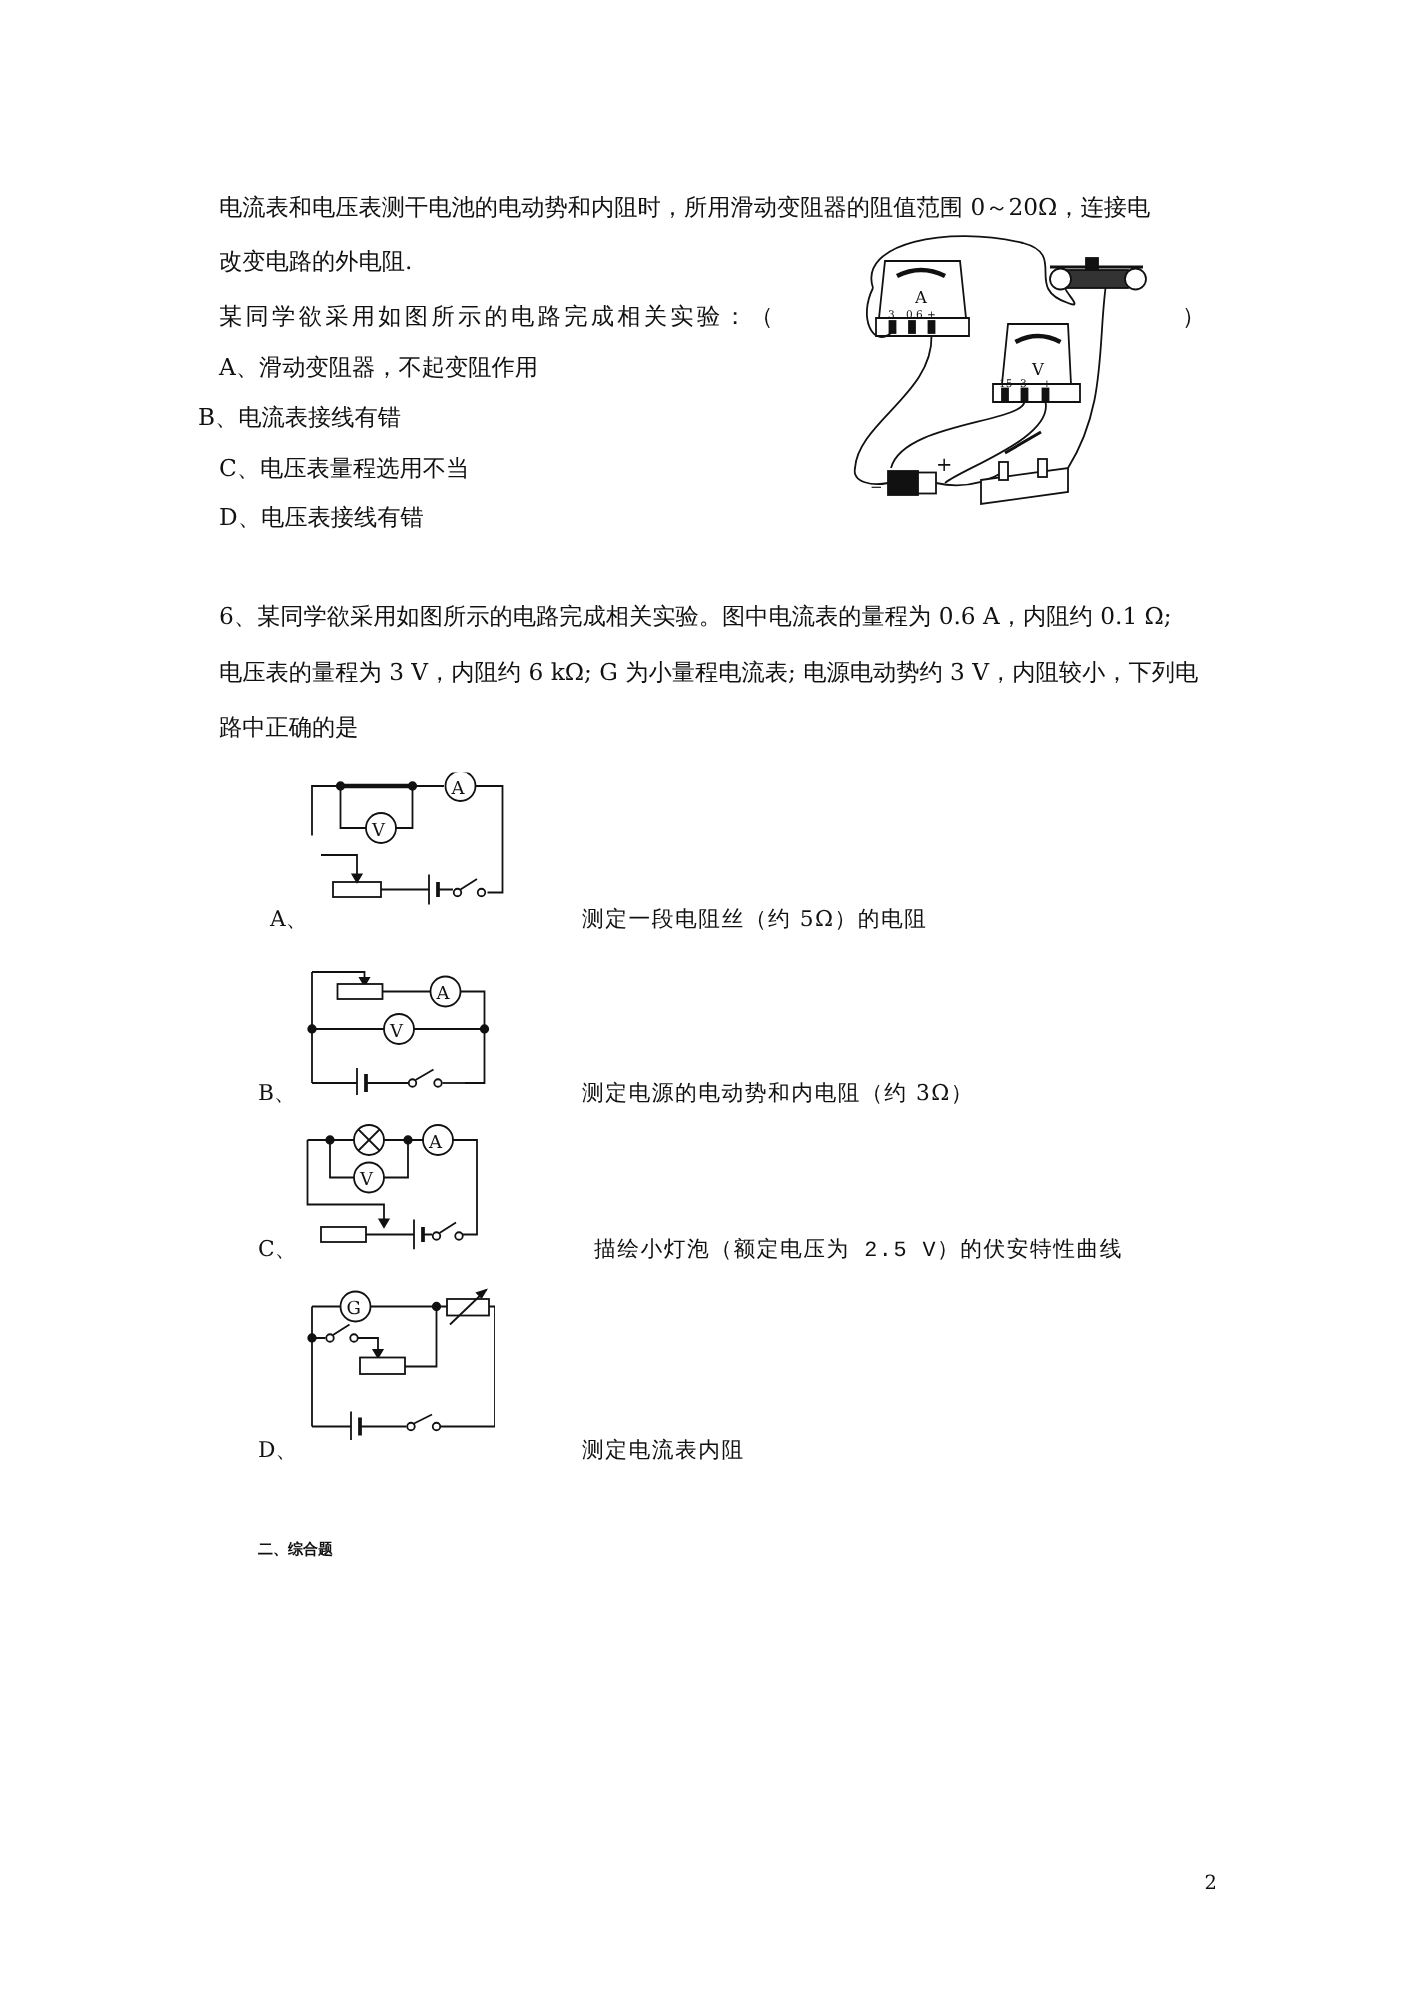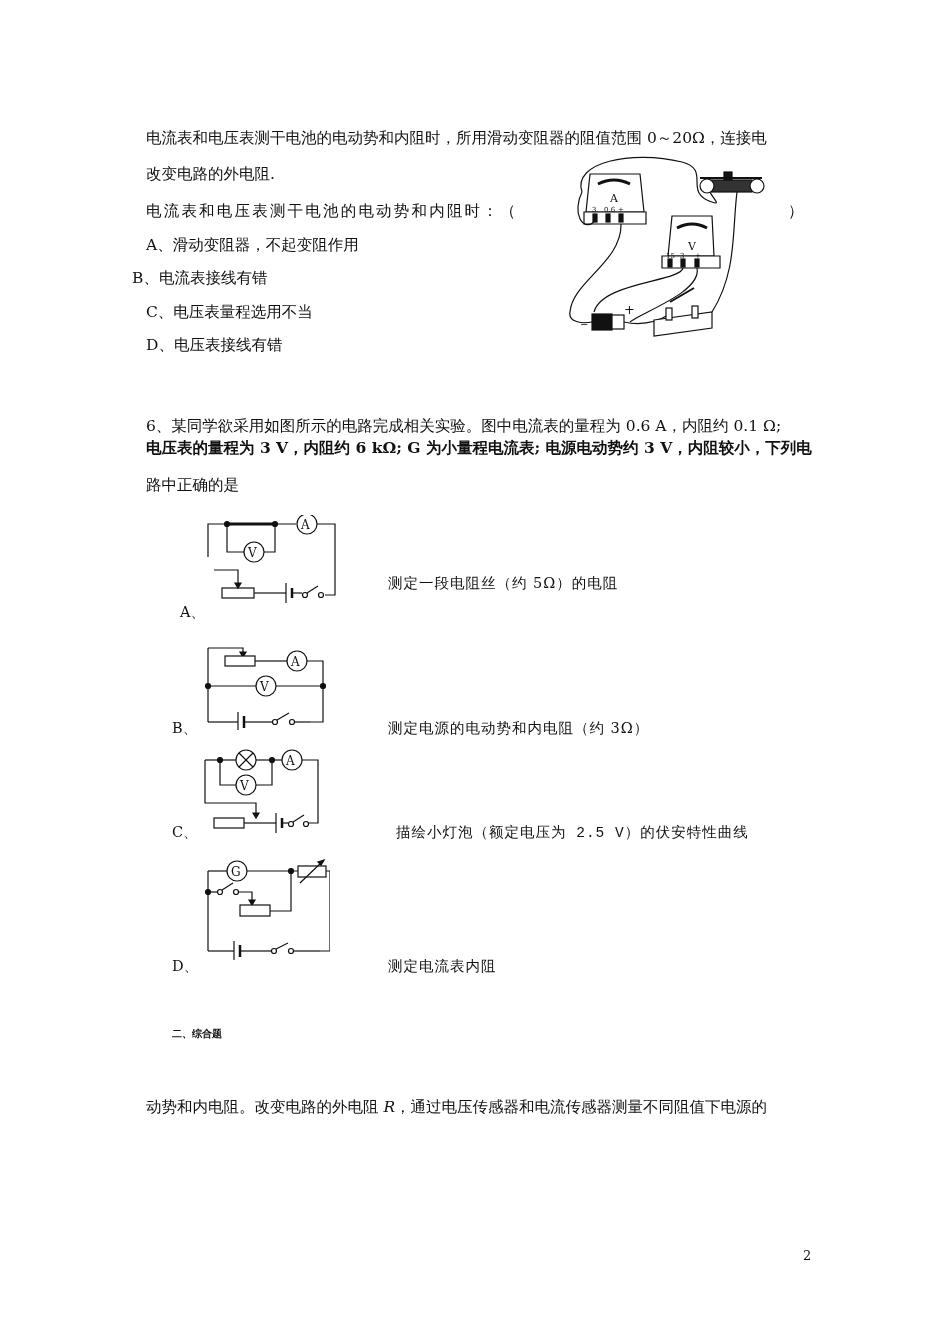--- a/index.html
+++ b/index.html
@@ -19,21 +19,21 @@
     .page-num { position: absolute; left: 803px; top: 1248px; font-size: 13px; }
     i.var { font-style: italic; }
   </style>
 </head>
 <body>
 
 <div class="page">
 
   <div class="line" style="left:146px; top:128px;">电流表和电压表测干电池的电动势和内阻时，所用滑动变阻器的阻值范围 0～20Ω，连接电</div>
   <div class="line" style="left:146px; top:164px;">改变电路的外电阻.</div>
-  <div class="line spaced" style="left:146px; top:201px;">电流表和电压表测干电池的电动势和内阻时：（</div>
+  <div class="line spaced" style="left:146px; top:201px;">某同学欲采用如图所示的电路完成相关实验：（</div>
   <div class="line" style="left:788px; top:201px;">）</div>
   <div class="line" style="left:146px; top:235px;">A、滑动变阻器，不起变阻作用</div>
   <div class="line" style="left:132px; top:268px;text-align:right;">B、电流表接线有错</div>
   <div class="line" style="left:146px; top:302px;">C、电压表量程选用不当</div>
   <div class="line" style="left:146px; top:335px;">D、电压表接线有错</div>
 
   <div class="figure" style="left:562px; top:152px; width:220px; height:196px;">
     <svg width="220" height="196" viewBox="0 0 220 196" fill="none" stroke="#111" stroke-width="1.2">
 
       <path d="M20 40 C10 10, 70 -2, 120 10 C150 18, 120 40, 150 50 C160 54, 150 45, 148 40"></path>
@@ -88,22 +88,22 @@
 
       <g>
         <path d="M92 168 L150 160 L150 176 L92 184 Z" fill="#fff"></path>
         <line x1="108" y1="150" x2="132" y2="136" stroke-width="2"></line>
         <rect x="104" y="156" width="6" height="12" fill="#fff"></rect>
         <rect x="130" y="154" width="6" height="12" fill="#fff"></rect>
       </g>
     </svg>
   </div>
 
-  <div class="line" style="left:146px; top:416px;">6、某同学欲采用如图所示的电路完成相关实验。图中电流表的量程为 0.6 A，内阻约 0.1 Ω;</div>
-  <div class="line" style="left:146px; top:438px;font-weight:bold;">电压表的量程为 3 V，内阻约 6 kΩ; G 为小量程电流表; 电源电动势约 3 V，内阻较小，下列电</div>
+  <div class="line" style="left:146px; top:401px;">6、某同学欲采用如图所示的电路完成相关实验。图中电流表的量程为 0.6 A，内阻约 0.1 Ω;</div>
+  <div class="line" style="left:146px; top:438px;">电压表的量程为 3 V，内阻约 6 kΩ; G 为小量程电流表; 电源电动势约 3 V，内阻较小，下列电</div>
   <div class="line" style="left:146px; top:475px;">路中正确的是</div>
 
   <div class="figure" style="left:200px; top:515px; width:150px; height:90px;">
     <svg width="150" height="90" viewBox="0 0 150 90" fill="none" stroke="#111" stroke-width="1.2">
       <polyline points="8,42 8,9 96,9"></polyline>
       <line x1="27" y1="9" x2="75" y2="9" stroke-width="3"></line>
       <circle cx="27" cy="9" r="2.5" fill="#111"></circle>
       <circle cx="75" cy="9" r="2.5" fill="#111"></circle>
       <polyline points="27,9 27,37 44,37"></polyline>
       <polyline points="64,37 75,37 75,9"></polyline>
@@ -118,21 +118,21 @@
       <line x1="54" y1="78" x2="86" y2="78"></line>
       <line x1="86" y1="68" x2="86" y2="88"></line>
       <line x1="92" y1="73" x2="92" y2="83" stroke-width="2.5"></line>
       <line x1="92" y1="78" x2="102" y2="78"></line>
       <circle cx="105" cy="80" r="2.5" fill="#fff"></circle>
       <line x1="107" y1="78" x2="118" y2="71"></line>
       <circle cx="121" cy="80" r="2.5" fill="#fff"></circle>
     </svg>
   </div>
   <div class="opt-label" style="left:180px; top:603px;">A、</div>
-  <div class="opt-desc" style="left:388px; top:574px;">测定一段电阻丝（约 5Ω）的电阻</div>
+  <div class="opt-desc" style="left:388px; top:603px;">测定一段电阻丝（约 5Ω）的电阻</div>
 
   <div class="figure" style="left:200px; top:640px; width:130px; height:90px;">
     <svg width="130" height="90" viewBox="0 0 130 90" fill="none" stroke="#111" stroke-width="1.2">
       <polyline points="8,8 43,8 43,14"></polyline>
       <polygon points="40,12 46,12 43,17" fill="#111"></polygon>
       <rect x="25" y="16" width="30" height="10" fill="#fff"></rect>
       <line x1="55" y1="21" x2="87" y2="21"></line>
       <circle cx="97" cy="21" r="10" fill="#fff"></circle>
       <text x="91" y="26" font-size="12" fill="#111" stroke="none">A</text>
       <polyline points="107,21 123,21 123,82 110,82"></polyline>
@@ -215,18 +215,15 @@
       <circle cx="74" cy="96" r="2.5" fill="#fff"></circle>
       <line x1="76" y1="94" x2="88" y2="88"></line>
       <circle cx="91" cy="96" r="2.5" fill="#fff"></circle>
       <line x1="94" y1="96" x2="120" y2="96"></line>
     </svg>
   </div>
   <div class="opt-label" style="left:172px; top:957px;">D、</div>
   <div class="opt-desc" style="left:388px; top:957px;">测定电流表内阻</div>
 
   <div class="line heading" style="left:172px; top:1024px;">二、综合题</div>
-  <div class="line" style="left:146px; top:1097px;">
-    <span>动势和内电阻。改变电路的外电阻 </span><i class="var">R</i><span>，通过电压传感器和电流传感器测量不同阻值下电源的</span>
-  </div>
 
   <div class="page-num">2</div>
 </div>
 
 </body></html>

